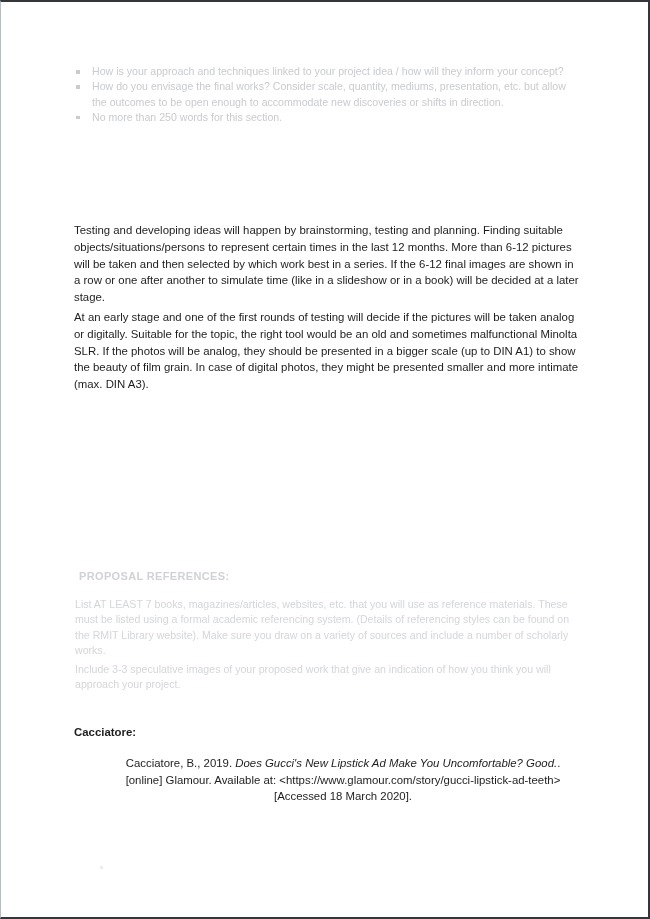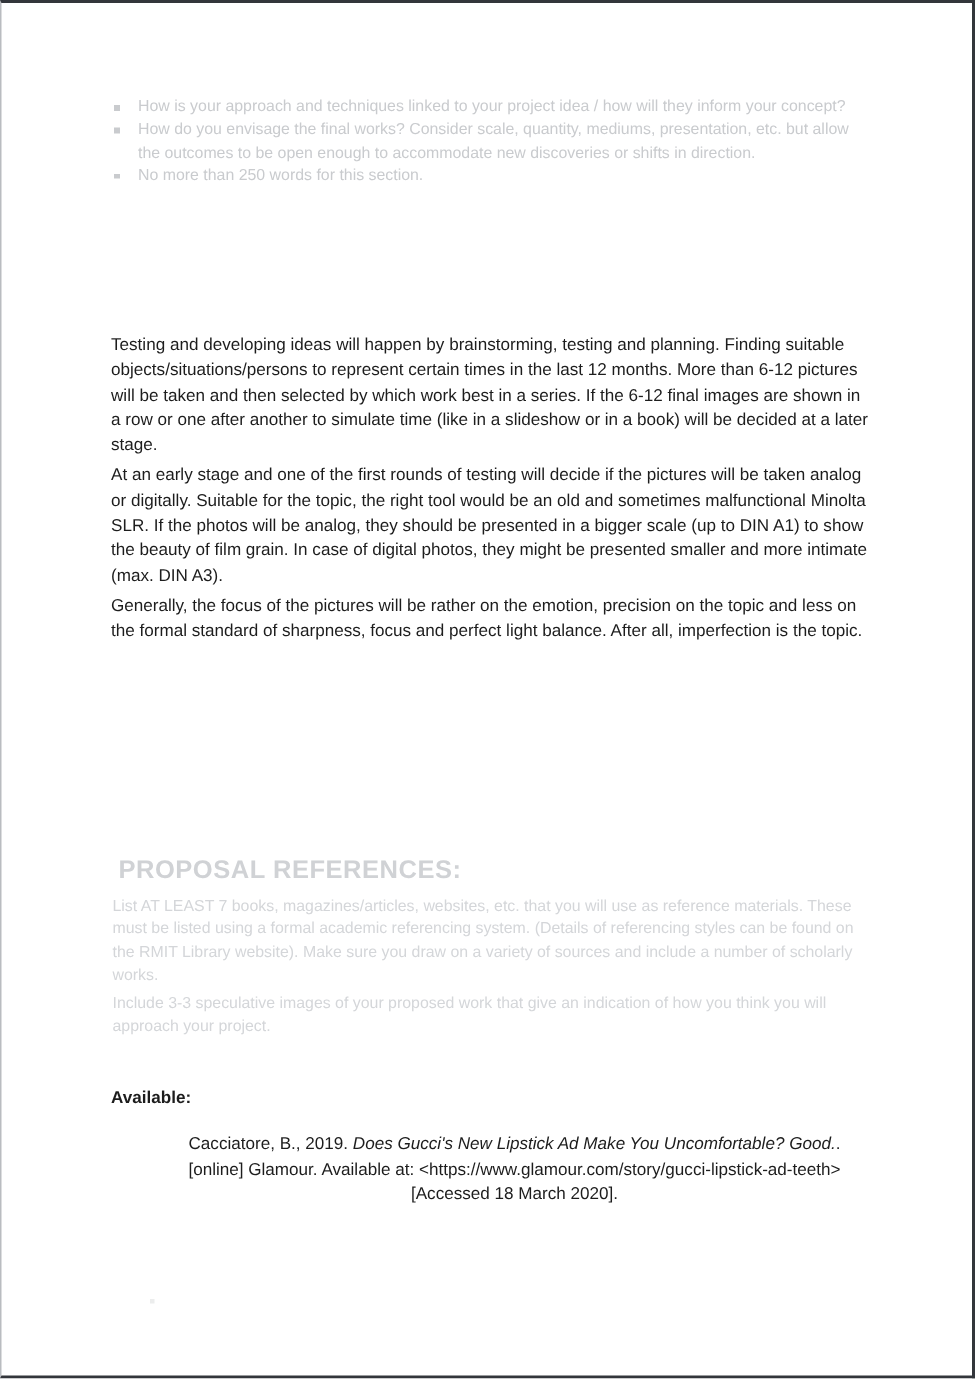--- a/index.html
+++ b/index.html
@@ -61,21 +61,21 @@
     height: 3.5px;
     background: #c9cbce;
   }
 
   .section-heading {
     position: absolute;
     left: 78px;
     top: 568px;
     color: #d0d2d5;
     font-family: "Liberation Sans", sans-serif;
-    font-size: 17px;
+    font-size: 11px;
     font-weight: bold;
     letter-spacing: 0.35px;
   }
 
   .instr-block {
     position: absolute;
     left: 74px;
     width: 495px;
     color: #d4d6d9;
     font-family: "Liberation Sans", sans-serif;
@@ -151,27 +151,26 @@
         <span>How do you envisage the final works? Consider scale, quantity, mediums, presentation, etc. but allow the outcomes to be open enough to accommodate new discoveries or shifts in direction.</span>
       </li>
       <li>
         <span class="bullet"></span>
         <span>No more than 250 words for this section.</span>
       </li>
     </ul>
 
     <p class="body-para p1">Testing and developing ideas will happen by brainstorming, testing and planning. Finding suitable objects/situations/persons to represent certain times in the last 12 months. More than 6-12 pictures will be taken and then selected by which work best in a series. If the 6-12 final images are shown in a row or one after another to simulate time (like in a slideshow or in a book) will be decided at a later stage.</p>
     <p class="body-para p2">At an early stage and one of the first rounds of testing will decide if the pictures will be taken analog or digitally. Suitable for the topic, the right tool would be an old and sometimes malfunctional Minolta SLR. If the photos will be analog, they should be presented in a bigger scale (up to DIN A1) to show the beauty of film grain. In case of digital photos, they might be presented smaller and more intimate (max. DIN A3).</p>
-    <p class="body-para p3">Generally, the focus of the pictures will be rather on the emotion, precision on the topic and less on the formal standard of sharpness, focus and perfect light balance. After all, imperfection is the topic.</p>
 
     <div class="section-heading">PROPOSAL REFERENCES:</div>
 
     <div class="instr-block b1">List AT LEAST 7 books, magazines/articles, websites, etc. that you will use as reference materials. These must be listed using a formal academic referencing system. (Details of referencing styles can be found on the RMIT Library website). Make sure you draw on a variety of sources and include a number of scholarly works.</div>
     <div class="instr-block b2">Include 3-3 speculative images of your proposed work that give an indication of how you think you will approach your project.</div>
 
-    <div class="refs-label">Available:</div>
+    <div class="refs-label">Cacciatore:</div>
 
     <div class="citation"><span>Cacciatore, B., 2019. </span><span class="ital">Does Gucci's New Lipstick Ad Make You Uncomfortable? Good.</span><span>. [online] Glamour. Available at: &lt;https://www.glamour.com/story/gucci-lipstick-ad-teeth&gt; [Accessed 18 March 2020].</span></div>
 
     <div class="speck"></div>
 
   </div>
 </div>
 
 </body></html>

